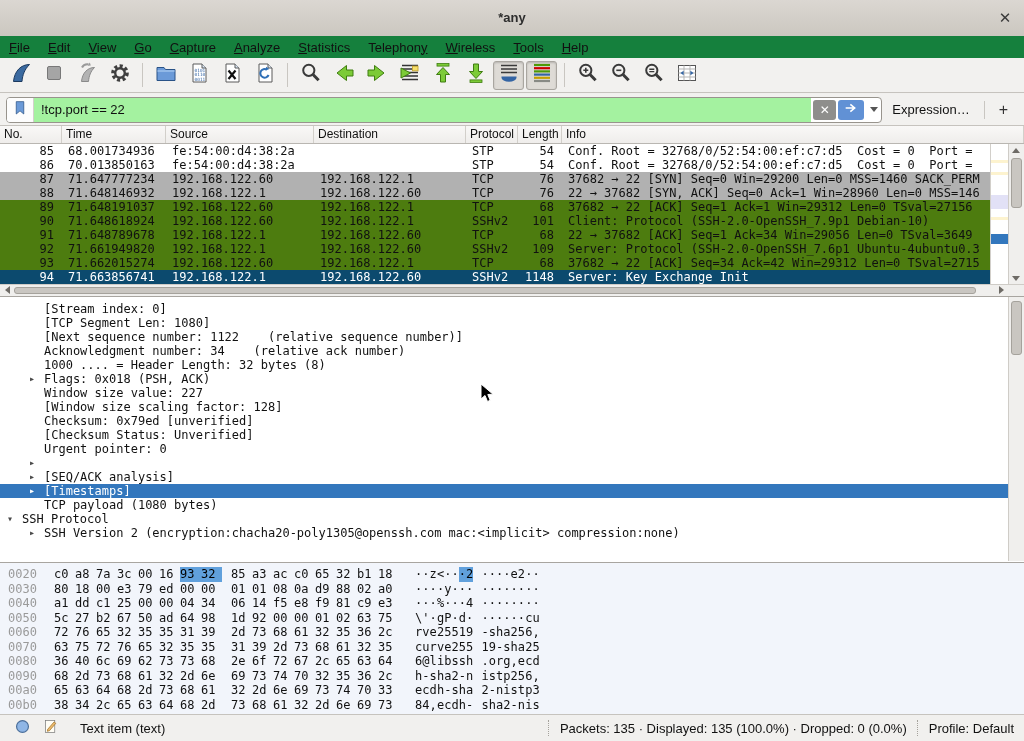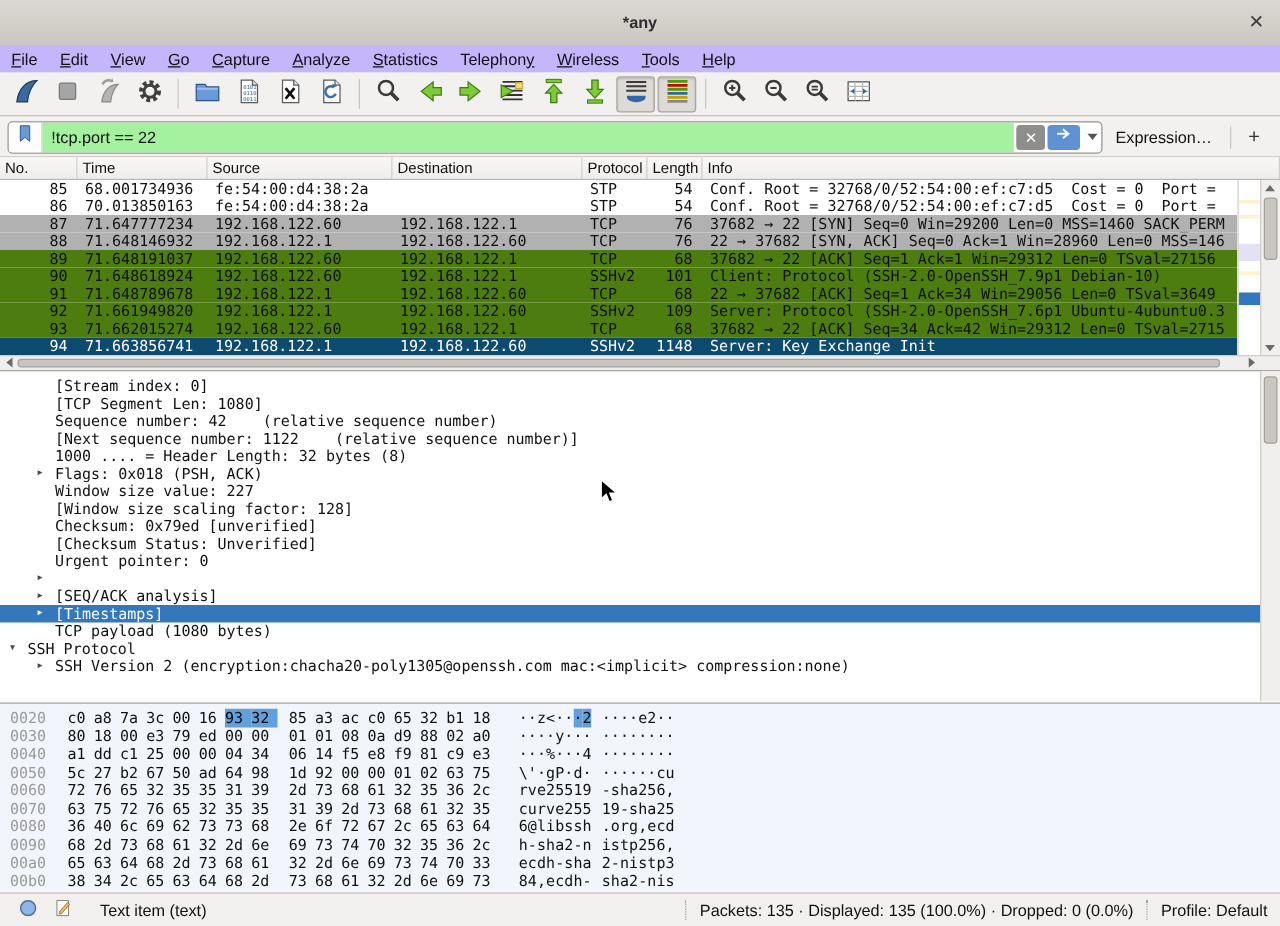--- a/index.html
+++ b/index.html
@@ -7,21 +7,21 @@
        font-family:"Liberation Sans",sans-serif;color:#111;}
 
   
   .titlebar{position:absolute;top:0;left:0;width:1024px;height:36px;
     background:linear-gradient(#dbd7d2,#cbc7c0);border-bottom:1px solid #a39e97;}
   .title{line-height:36px;text-align:center;font-weight:bold;font-size:13px;color:#2d2d2d;}
   .close-btn{position:absolute;right:9px;top:8px;width:20px;height:20px;text-align:center;
     line-height:20px;font-size:15px;color:#3a3a3a;cursor:default;}
 
   
-  .menubar{position:absolute;top:36px;left:0;width:1024px;height:22px;background:#c4b5fd;
+  .menubar{position:absolute;top:36px;left:0;width:1024px;height:22px;background:#15803d;
     display:flex;align-items:center;font-size:13px;}
   .menu-item{padding:2px 9px;white-space:nowrap;}
 
   
   .toolbar{position:absolute;top:58px;left:0;width:1024px;height:35px;background:#f2f1ef;
     border-bottom:1px solid #c6c3be;display:flex;align-items:center;padding-left:4px;box-sizing:border-box;}
   .tool-btn{width:31px;height:29px;display:flex;align-items:center;justify-content:center;
     border:1px solid transparent;border-radius:3px;margin:0 1px;box-sizing:border-box;}
   .tool-btn.pressed{background:#dedbd6;border:1px solid #a9a6a0;box-shadow:inset 0 1px 2px rgba(0,0,0,.18);}
   .tool-sep{width:1px;height:24px;background:#c9c6c1;margin:0 6px;}
@@ -353,22 +353,22 @@
       <div class="hthumb" style="left:14px;right:48px;"></div>
       <div class="sb-arrow" style="right:16px;top:0;">
           <span class="tri-right-s"></span>
         </div>
     </div>
   </div>
 
   <div class="details" id="details">
       <div class="dline" style="padding-left: 44px;"><span>[Stream index: 0]</span></div>
       <div class="dline" style="padding-left: 44px;"><span>[TCP Segment Len: 1080]</span></div>
-      <div class="dline" style="padding-left: 44px;"><span>Sequence number: 42    (relative sequence number)</span></div>
       <div class="dline" style="padding-left: 44px;"><span>[Next sequence number: 1122    (relative sequence number)]</span></div>
+      <div class="dline" style="padding-left: 44px;"><span>Acknowledgment number: 34    (relative ack number)</span></div>
       <div class="dline" style="padding-left: 44px;"><span>1000 .... = Header Length: 32 bytes (8)</span></div>
       <div class="dline" style="padding-left: 44px;"><span class="expander" style="left: 29px;">▸</span><span>Flags: 0x018 (PSH, ACK)</span></div>
       <div class="dline" style="padding-left: 44px;"><span>Window size value: 227</span></div>
       <div class="dline" style="padding-left: 44px;"><span>[Window size scaling factor: 128]</span></div>
       <div class="dline" style="padding-left: 44px;"><span>Checksum: 0x79ed [unverified]</span></div>
       <div class="dline" style="padding-left: 44px;"><span>[Checksum Status: Unverified]</span></div>
       <div class="dline" style="padding-left: 44px;"><span>Urgent pointer: 0</span></div>
       <div class="dline" style="padding-left: 44px;"><span class="expander" style="left: 29px;">▸</span></div>
       <div class="dline" style="padding-left: 44px;"><span class="expander" style="left: 29px;">▸</span><span>[SEQ/ACK analysis]</span></div>
       <div class="dline selected" style="padding-left: 44px;"><span class="expander" style="left: 29px;">▸</span><span>[Timestamps]</span></div>

